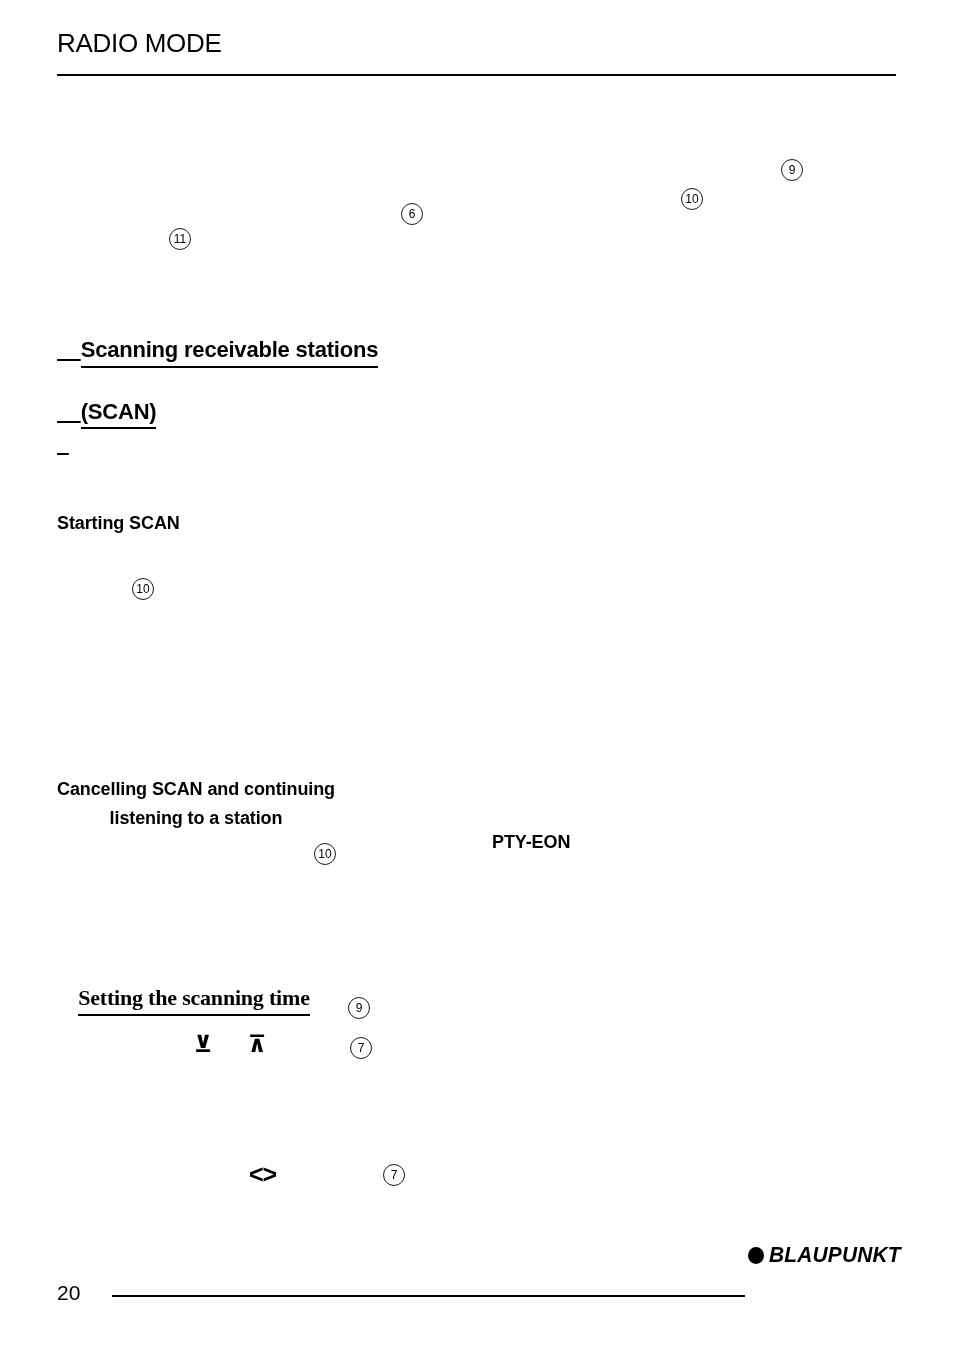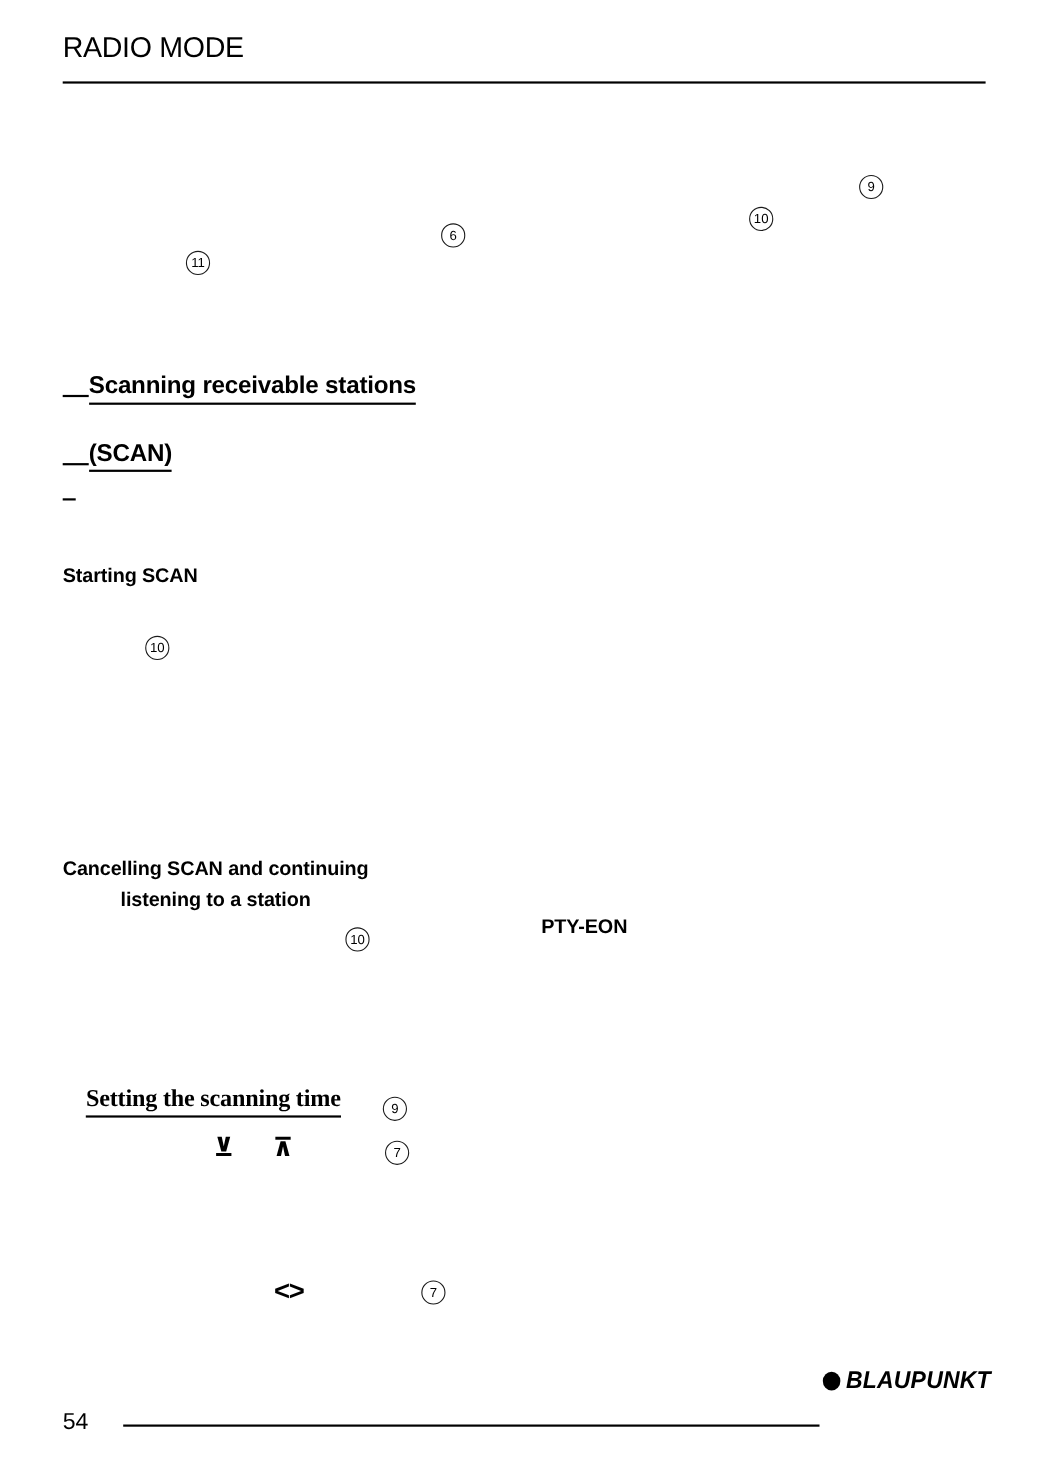--- a/index.html
+++ b/index.html
@@ -174,20 +174,20 @@
 
   <div class="marker" style="left:348px; top:997px;">9</div>
   <div class="marker" style="left:350px; top:1037px;">7</div>
 
   <div class="glyph glyph-arrow" style="left:194px; top:1033px;">⊻</div>
   <div class="glyph glyph-arrow" style="left:248px; top:1033px;">⊼</div>
 
   <div class="glyph" style="left:249px; top:1162px;">&lt;&gt;</div>
   <div class="marker" style="left:383px; top:1164px;">7</div>
 
-  <div class="footer-page-number">54</div>
+  <div class="footer-page-number">20</div>
   <div class="footer-rule"></div>
   <div class="logo">
     <span class="logo-dot"></span>
     <span class="logo-word">BLAUPUNKT</span>
   </div>
 
 </div>
 
 </body></html>

